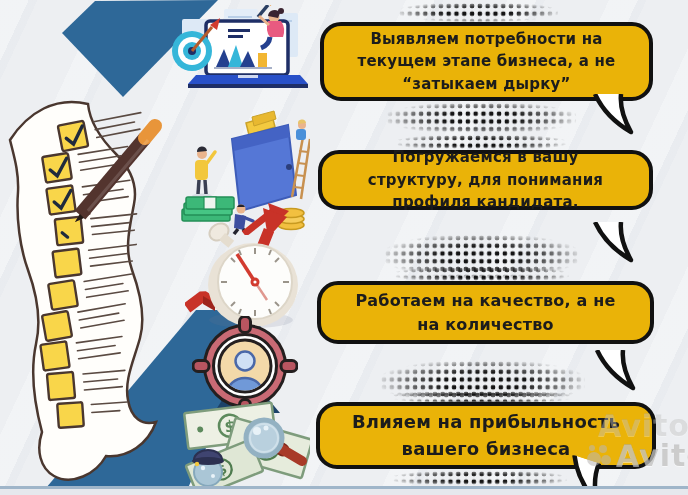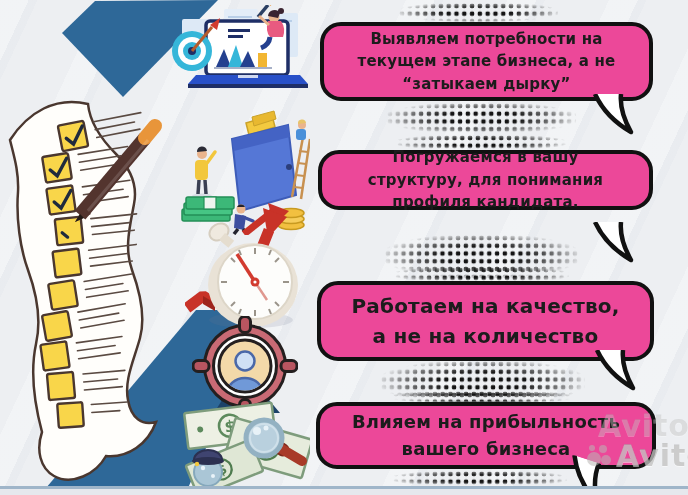--- a/index.html
+++ b/index.html
@@ -6,21 +6,21 @@
   #canvas{position:relative;width:688px;height:495px;overflow:hidden;
     background:#edeff2;font-family:"DejaVu Sans","Liberation Sans",sans-serif;}
   .abs{position:absolute;}
   
   .streaks{left:0;top:0;width:688px;height:495px;z-index:0;
     background:
       repeating-linear-gradient(115deg, rgba(255,255,255,.55) 0 26px, rgba(203,211,223,.20) 26px 34px, rgba(255,255,255,0) 34px 92px);
     opacity:.55;}
   .shape-svg{left:0;top:0;width:688px;height:495px;z-index:1;}
   
-  .bubble{box-sizing:border-box;background:#ec4899;border:4.5px solid #111;
+  .bubble{box-sizing:border-box;background:#eab308;border:4.5px solid #111;
     border-radius:21px;z-index:4;display:flex;align-items:center;justify-content:flex-start;
     text-align:center;color:#1c1c1c;font-weight:700;letter-spacing:.2px;}
   .bubble .txt{width:100%;}
   .b-sm{font-size:15px;line-height:1.5;}
   .tail{z-index:5;}
   
   .halftone{z-index:3;
     background-image:radial-gradient(circle,#151515 2.1px,transparent 2.6px);
     background-size:7.8px 7.8px;
     -webkit-mask-image:radial-gradient(ellipse at center,#000 30%,rgba(0,0,0,.55) 55%,transparent 74%);
@@ -361,21 +361,21 @@
     <path d="M7,0 C13,13 24,27 43,38 C35,24 32,10 33,0" fill="#fff" stroke="#111" stroke-width="4.5" stroke-linejoin="round"></path>
   </svg>
 
   <div class="abs bubble b-sm" style="left:318px;top:150px;width:335px;height:60px;padding:4px 40px">
     <div class="txt">Погружаемся в вашу структуру, для понимания профиля кандидата.</div>
   </div>
   <svg class="abs tail" style="left:588px;top:222px" width="52" height="42" viewBox="0 0 52 42">
     <path d="M7,0 C13,13 24,27 43,38 C35,24 32,10 33,0" fill="#fff" stroke="#111" stroke-width="4.5" stroke-linejoin="round"></path>
   </svg>
 
-  <div class="abs bubble" style="left:317px;top:281px;width:337px;height:80px;padding:4px 24px;font-size:20px;line-height:1.5">
+  <div class="abs bubble" style="left:317px;top:281px;width:337px;height:63px;padding:4px 24px;font-size:16px;line-height:1.5">
     <div class="txt">Работаем на качество, а не на количество</div>
   </div>
   <svg class="abs tail" style="left:590px;top:350px" width="52" height="42" viewBox="0 0 52 42">
     <path d="M7,0 C13,13 24,27 43,38 C35,24 32,10 33,0" fill="#fff" stroke="#111" stroke-width="4.5" stroke-linejoin="round"></path>
   </svg>
 
   <div class="abs bubble" style="left:316px;top:402px;width:340px;height:67px;padding:4px 14px;font-size:18px;line-height:1.45">
     <div class="txt">Влияем на прибыльность вашего бизнеса</div>
   </div>
   <svg class="abs tail" style="left:560px;top:460px;transform:rotate(18deg)" width="52" height="42" viewBox="0 0 52 42">

